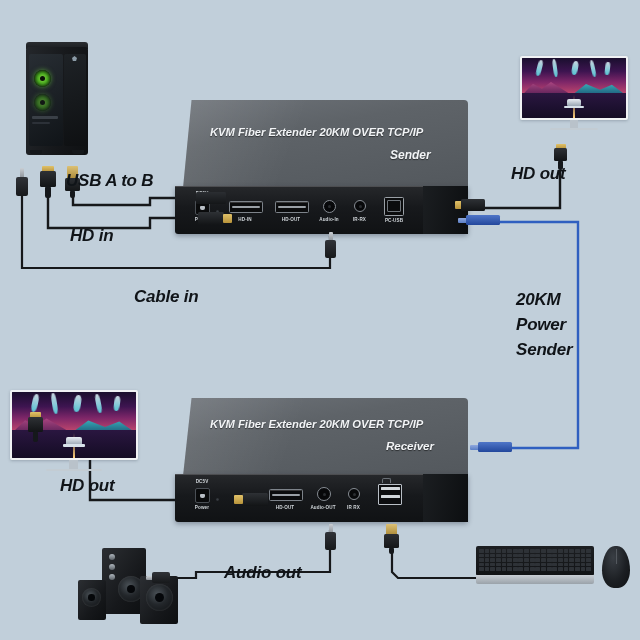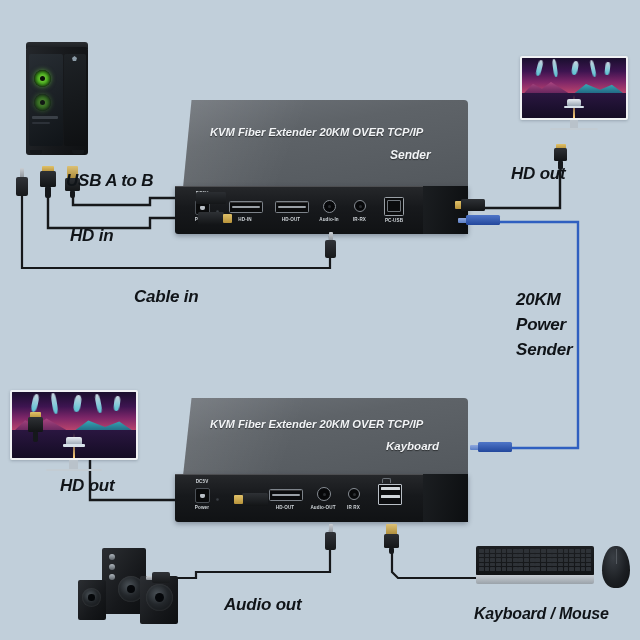--- a/index.html
+++ b/index.html
@@ -467,21 +467,21 @@
   <div class="conn" style="left:65px;top:166px;width:15px;height:32px;">
     <div class="usb-gold" style="left:2px;top:0;width:11px;height:13px;"></div>
     <div class="usb-plug" style="left:0;top:12px;width:15px;height:13px;"></div>
     <div class="abs" style="left:5px;top:24px;width:5px;height:8px;background:#15181b;border-radius:2px;"></div>
   </div>
 
   <div class="device" style="left:175px;top:398px;width:300px;height:135px;">
     <div class="dev-top" style="left:8px;top:0;width:285px;height:78px;
          clip-path:polygon(3% 0, 100% 0, 100% 100%, 0 100%);"></div>
     <div class="dev-title" style="left:35px;top:20px;font-size:11.2px;">KVM Fiber Extender 20KM OVER TCP/IP</div>
-    <div class="dev-role" style="left:211px;top:42px;font-size:11.5px;">Kayboard</div>
+    <div class="dev-role" style="left:211px;top:42px;font-size:11.5px;">Receiver</div>
 
     <div class="dev-face" style="top:76px;width:293px;height:48px;">
 
       <div class="port-label" style="left:14px;top:5px;width:26px;">DC5V</div>
       <div class="p-dc" style="left:20px;top:14px;width:13px;height:13px;">
           <i></i>
         </div>
       <div class="port-label" style="left:12px;top:31px;width:30px;">Power</div>
       <div class="p-led" style="left:41px;top:24px;"></div>
 
@@ -687,16 +687,15 @@
   <div class="label" style="left:70px;top:227px;font-size:17px;">HD in</div>
   <div class="label" style="left:134px;top:288px;font-size:17px;">Cable in</div>
 
   <div class="label" style="left:511px;top:165px;font-size:17px;">HD out</div>
 
   <div class="label" style="left:516px;top:291px;font-size:17px;">20KM</div>
   <div class="label" style="left:516px;top:316px;font-size:17px;">Power</div>
   <div class="label" style="left:516px;top:341px;font-size:17px;">Sender</div>
 
   <div class="label" style="left:60px;top:477px;font-size:17px;">HD out</div>
-  <div class="label" style="left:224px;top:596px;font-size:17px;">Audio out</div>
-  <div class="label" style="left:474px;top:606px;font-size:16px;">Kayboard / Mouse</div>
+  <div class="label" style="left:224px;top:564px;font-size:17px;">Audio out</div>
 
 </div>
 
 </body></html>

